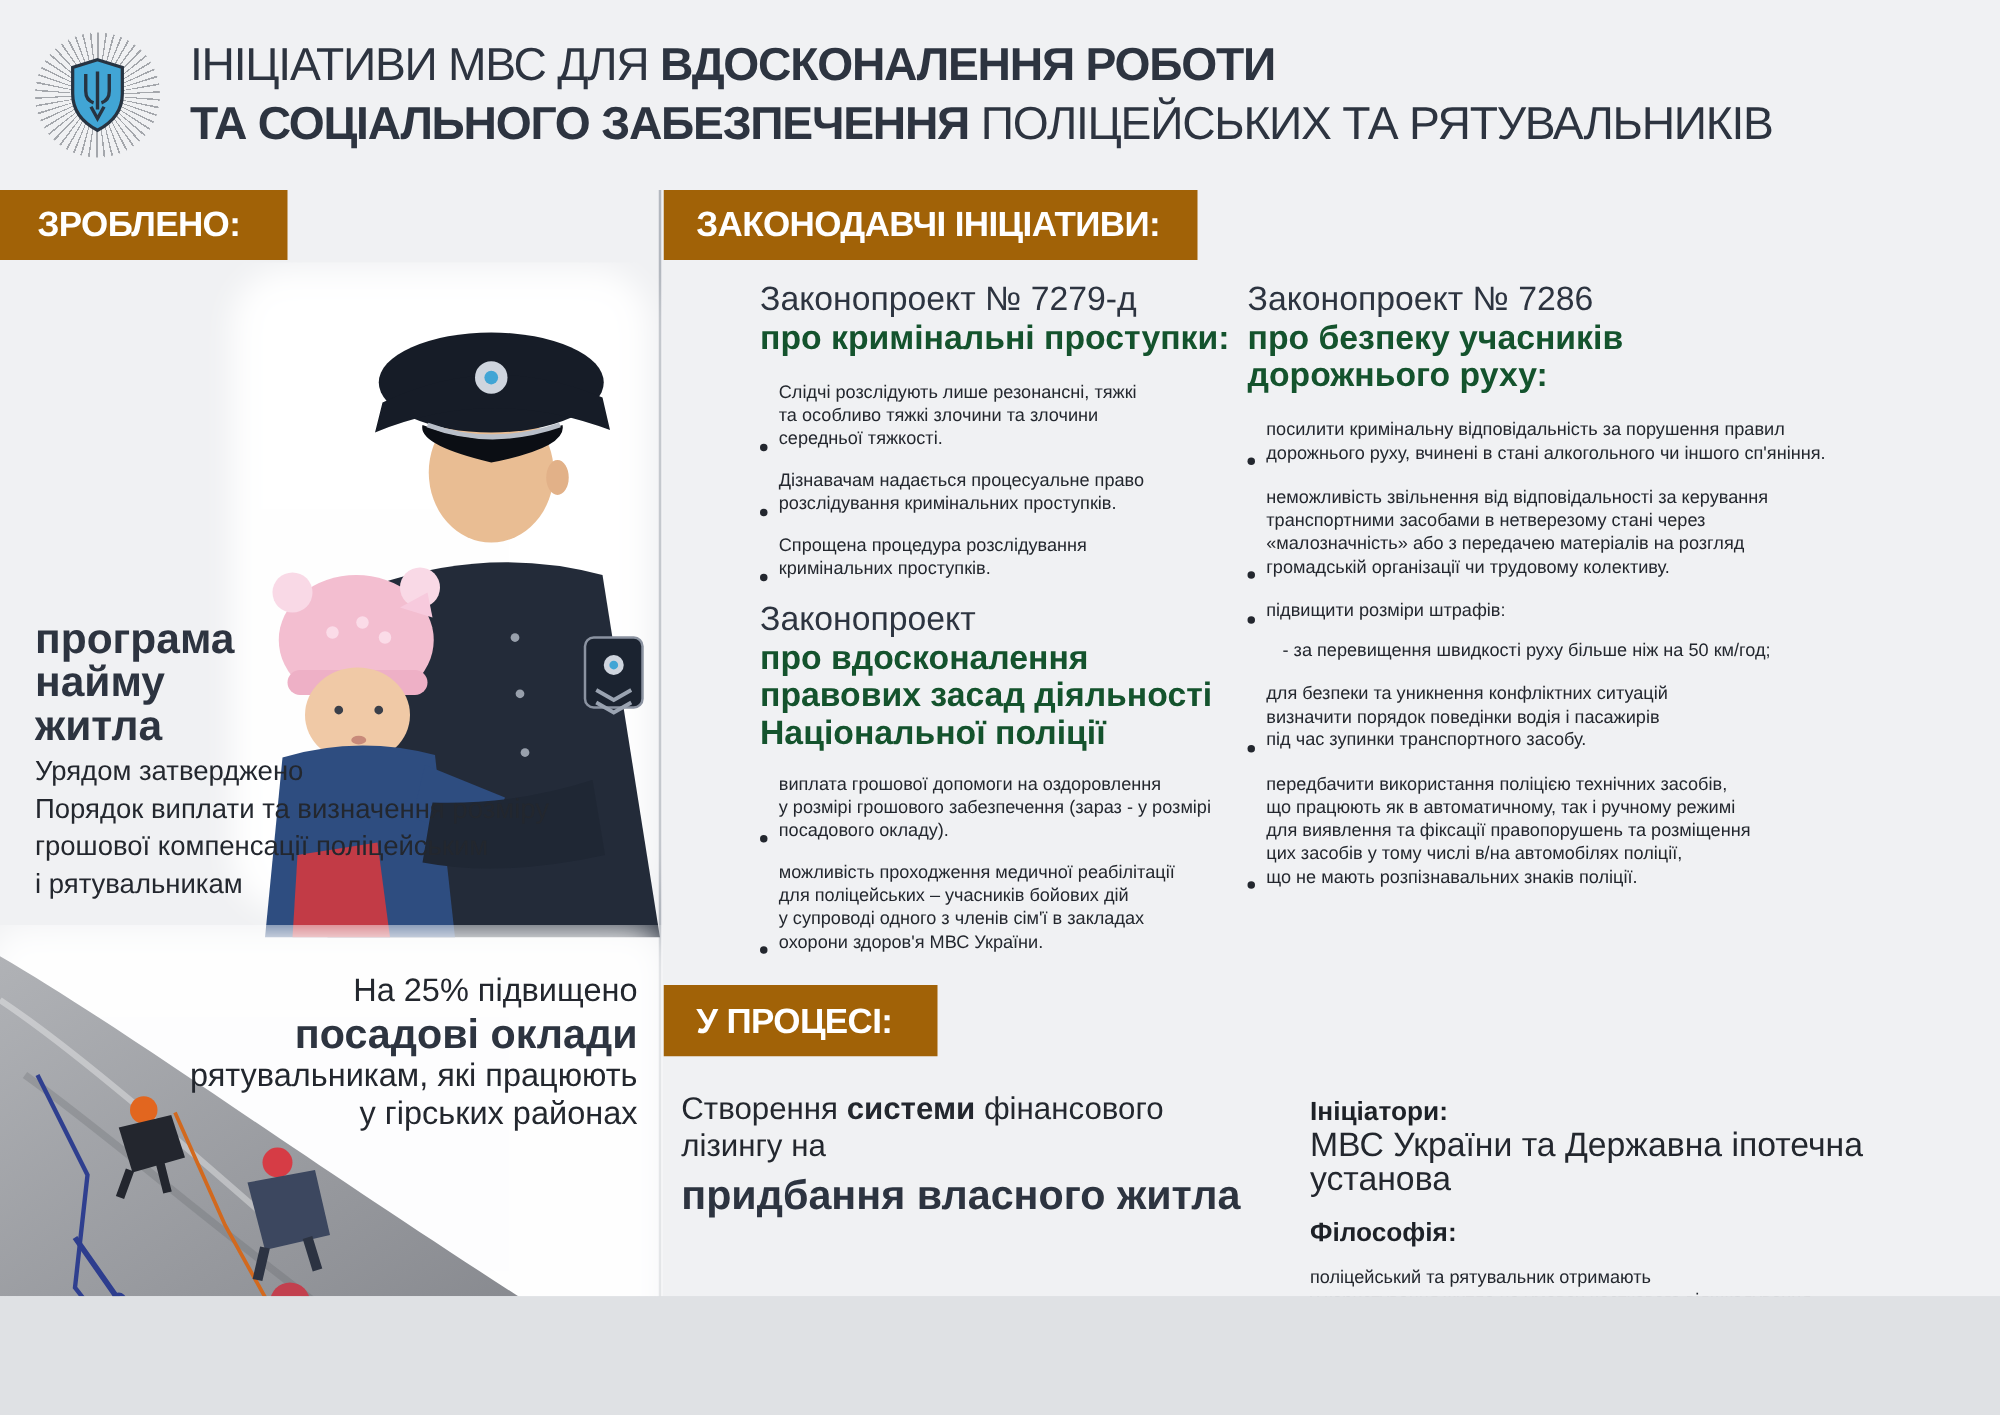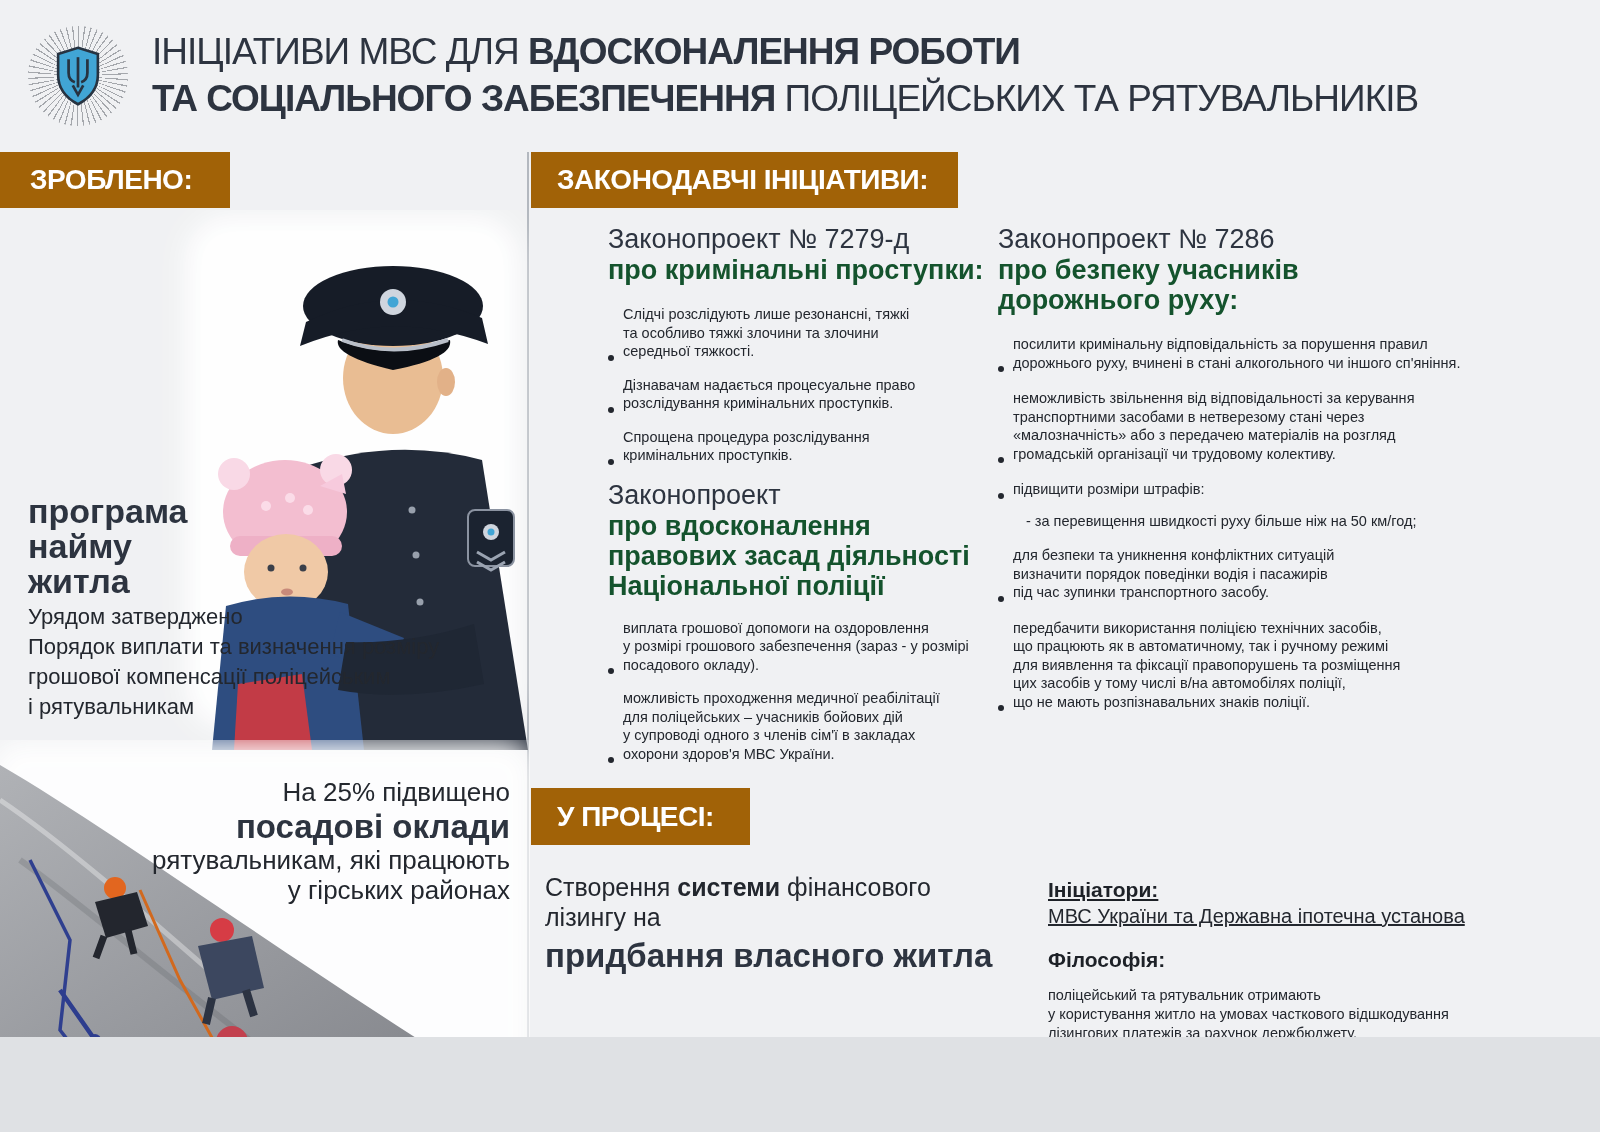--- a/index.html
+++ b/index.html
@@ -44,22 +44,22 @@
   .sub{margin-left:28px;margin-top:13px;margin-bottom:16px;font-size:14.5px;line-height:18.5px;white-space:pre-line;}
   .bill2{margin-top:14px;}
   .bill2 .bullets{margin-top:18px;}
   
   .progress-text{position:absolute;left:545px;top:872px;width:470px;}
   .pt-l1{font-size:25px;line-height:30px;color:#23272e;}
   .pt-l1 .b{font-weight:bold;}
   .pt-l2{margin-top:6px;font-size:33px;line-height:36px;font-weight:bold;color:#2d3440;}
   
   .init-block{position:absolute;left:1048px;top:876px;width:520px;color:#23272e;}
-  .init-label{font-size:21px;line-height:27px;font-weight:bold;color:#1d2127;text-decoration:underline;}
-  .init-value{font-size:20px;line-height:27px;text-decoration:underline;}
+  .init-label{font-size:21px;line-height:27px;font-weight:bold;color:#1d2127;}
+  .init-value{font-size:27px;line-height:27px;}
   .phil-label{margin-top:16px;font-size:21px;line-height:27px;font-weight:bold;color:#1d2127;}
   .phil-text{margin-top:13px;font-size:14.5px;line-height:19px;white-space:pre-line;}
 </style>
 </head>
 <body>
 
 <div class="page">
 
   <div class="logo-wrap">
     <div class="starburst"></div>

